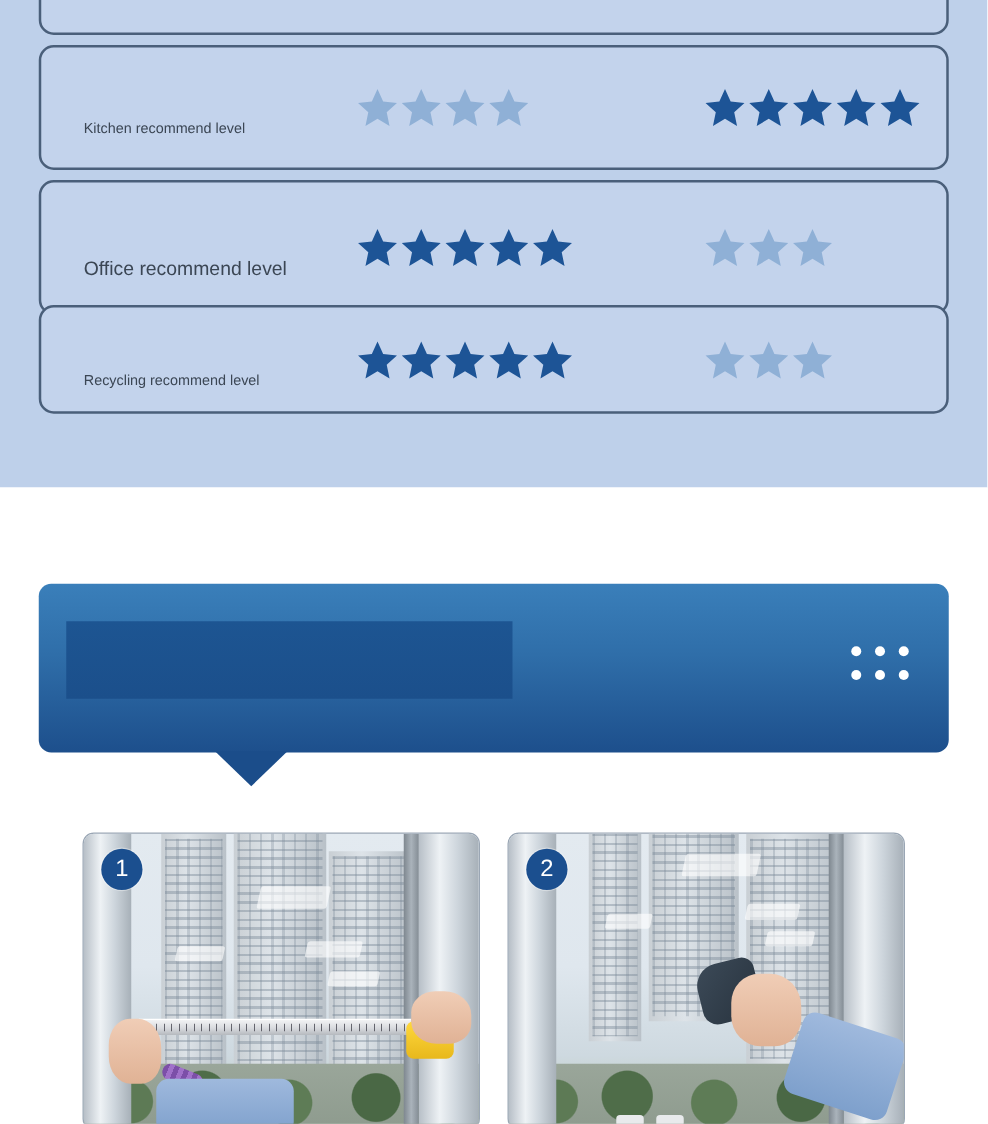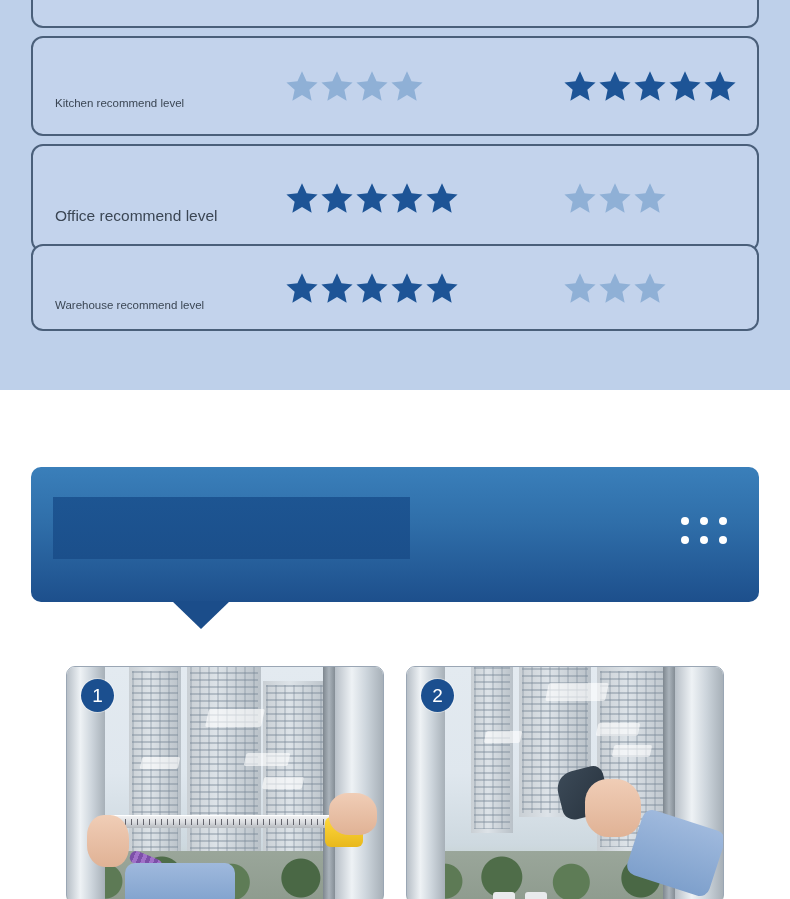--- a/index.html
+++ b/index.html
@@ -45,21 +45,21 @@
     top: -60px;
     height: 88px;
   }
 
   .rating-card.r1 { top: 36px;  height: 100px; }
   .rating-card.r2 { top: 144px; height: 108px; padding-left: 14px;  }
   .rating-card.r3 { top: 244px; height: 87px;  }
 
   .rating-label {
     position: absolute;
-    left: 22px;
+    left: 34px;
     width: 200px;
     color: #3b4654;
     line-height: 1.18;
     margin-top: 36px;
   }
   .rating-label.small  { font-size: 11.5px; }
   .rating-label.large  { font-size: 15.5px; }
 
   .stars {
     position: absolute;
@@ -411,21 +411,21 @@
           </span>
         <span class="star">
             <svg viewBox="0 0 24 24">
               <polygon points="12,1.5 15.2,8.6 23,9.5 17.2,14.7 18.8,22.4 12,18.4 5.2,22.4 6.8,14.7 1,9.5 8.8,8.6" fill="#8fb0d6"></polygon>
             </svg>
           </span>
       </div>
     </div>
 
     <div class="rating-card r3">
-      <div class="rating-label small">Warehouse recommend level</div>
+      <div class="rating-label small">Recycling recommend level</div>
 
       <div class="stars left-group">
         <span class="star">
             <svg viewBox="0 0 24 24">
               <polygon points="12,1.5 15.2,8.6 23,9.5 17.2,14.7 18.8,22.4 12,18.4 5.2,22.4 6.8,14.7 1,9.5 8.8,8.6" fill="#1d5496"></polygon>
             </svg>
           </span>
         <span class="star">
             <svg viewBox="0 0 24 24">
               <polygon points="12,1.5 15.2,8.6 23,9.5 17.2,14.7 18.8,22.4 12,18.4 5.2,22.4 6.8,14.7 1,9.5 8.8,8.6" fill="#1d5496"></polygon>

